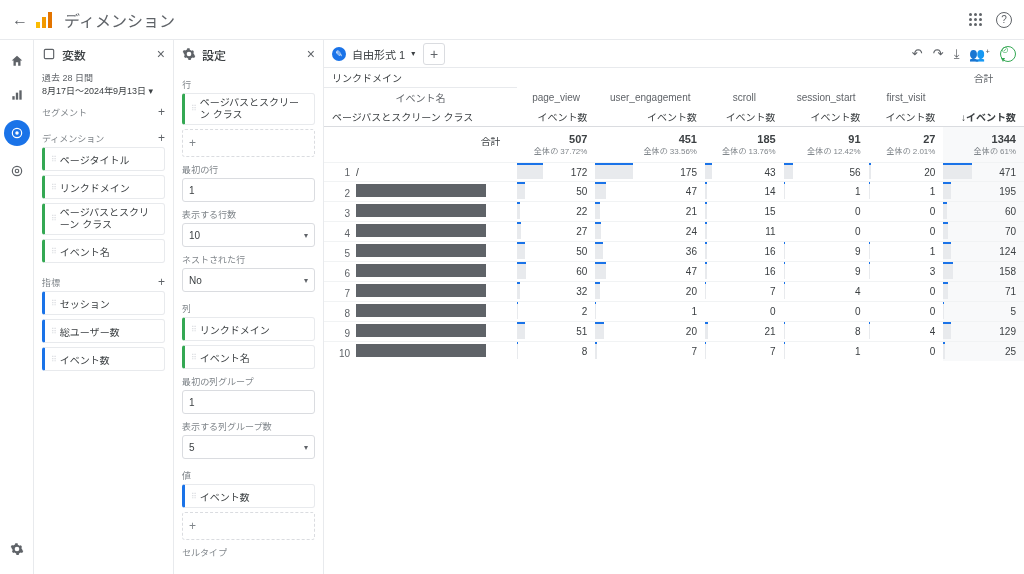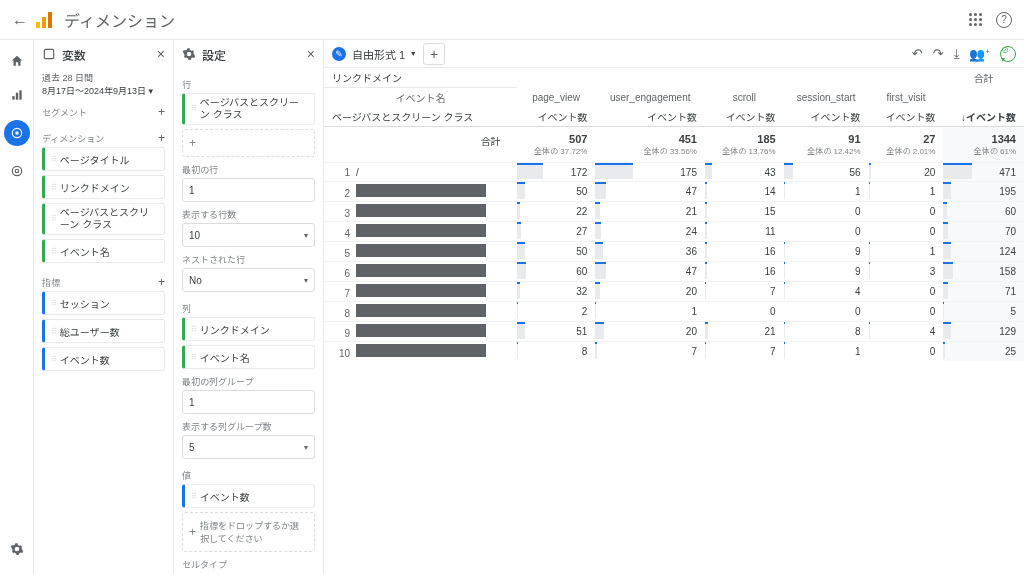--- a/index.html
+++ b/index.html
@@ -281,21 +281,20 @@
 
       <div class="section-label" style="margin-top:10px">
           <span>値</span>
         </div>
       <div class="chip blue">
           <span class="grip">⠿</span>
           <span>イベント数</span>
         </div>
       <div class="drop-zone">
           <span class="dz-plus">+</span>
-          <span>指標をドロップするか選択してください</span>
         </div>
       <div class="section-label">
           <span>セルタイプ</span>
         </div>
 
     </div>
   </div>
 
   <div class="canvas">
     <div class="canvas-header">

